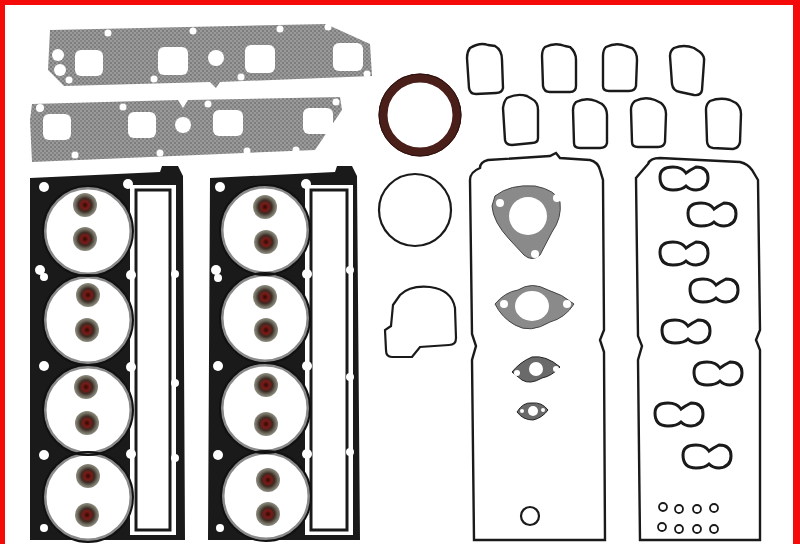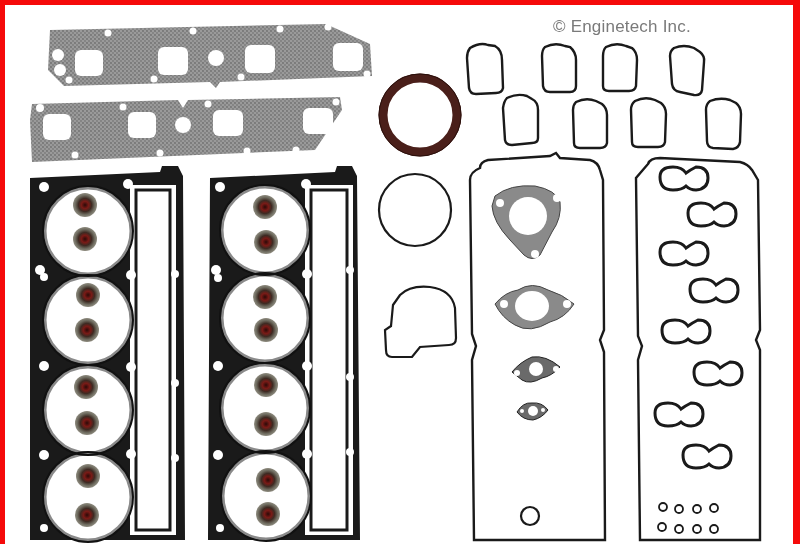--- a/index.html
+++ b/index.html
@@ -14,21 +14,20 @@
     position: absolute; top: 12px; left: 548px;
     font-family: "Liberation Sans", "DejaVu Sans", sans-serif;
     font-size: 17px; color: #7a7a7a; letter-spacing: 0.2px;
   }
   svg.scene { position: absolute; left: -5px; top: -5px; }
 </style>
 </head>
 <body>
 
 <div class="frame">
-  <span class="copyright">© Enginetech Inc.</span>
 
   <svg class="scene" width="800" height="544" viewBox="0 0 800 544">
     <defs>
       <pattern id="mesh" width="4" height="4" patternUnits="userSpaceOnUse">
         <rect width="4" height="4" fill="#9a9a9a"></rect>
         <circle cx="1" cy="1" r="0.9" fill="#7a7a7a"></circle>
         <circle cx="3" cy="3" r="0.9" fill="#6e6e6e"></circle>
       </pattern>
       <radialGradient id="valve" cx="50%" cy="50%" r="50%">
         <stop offset="0%" stop-color="#2a0a08"></stop>

